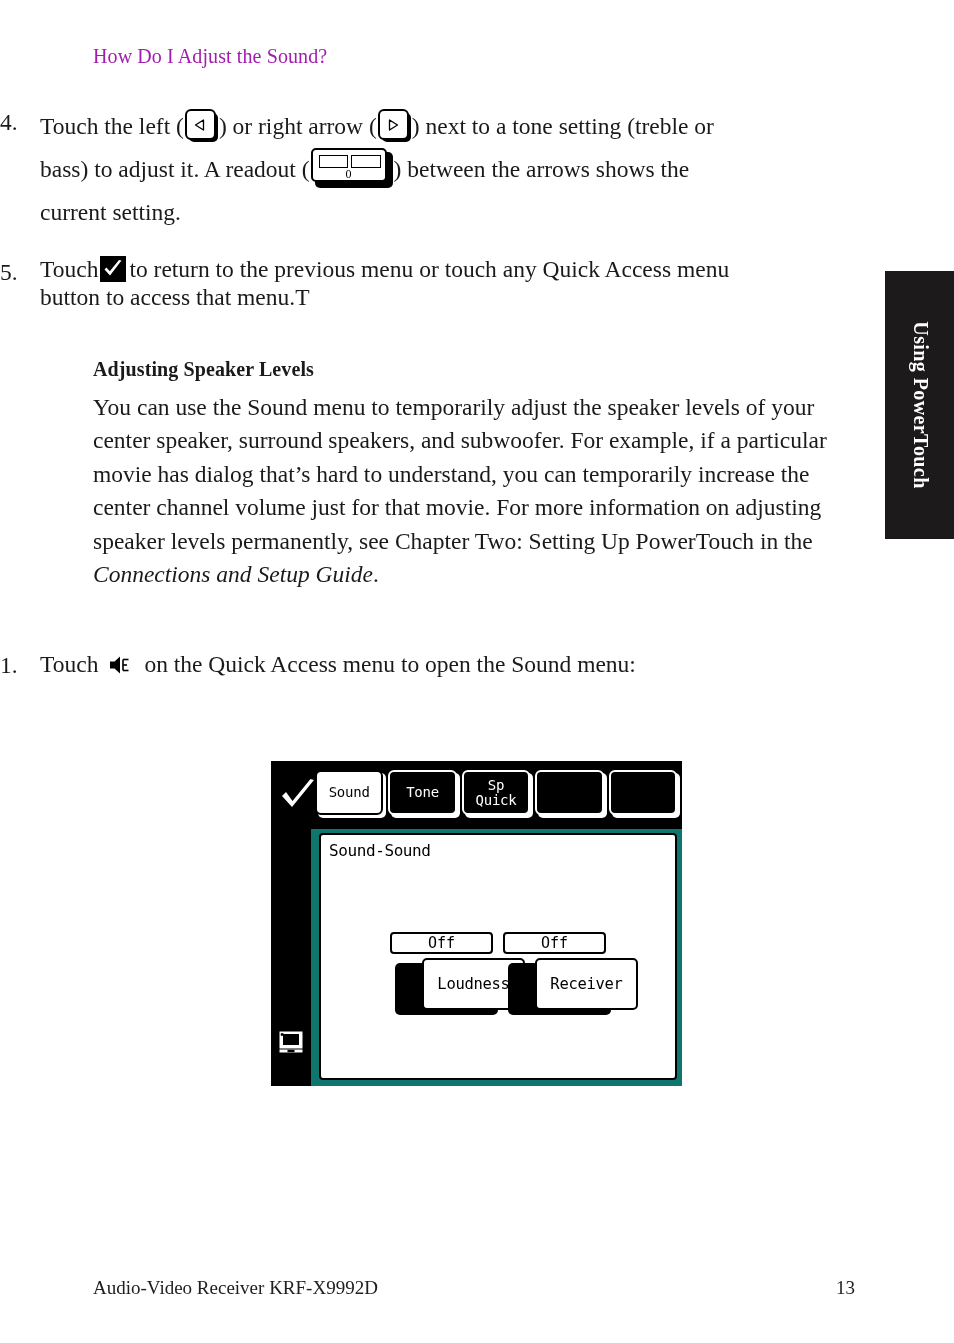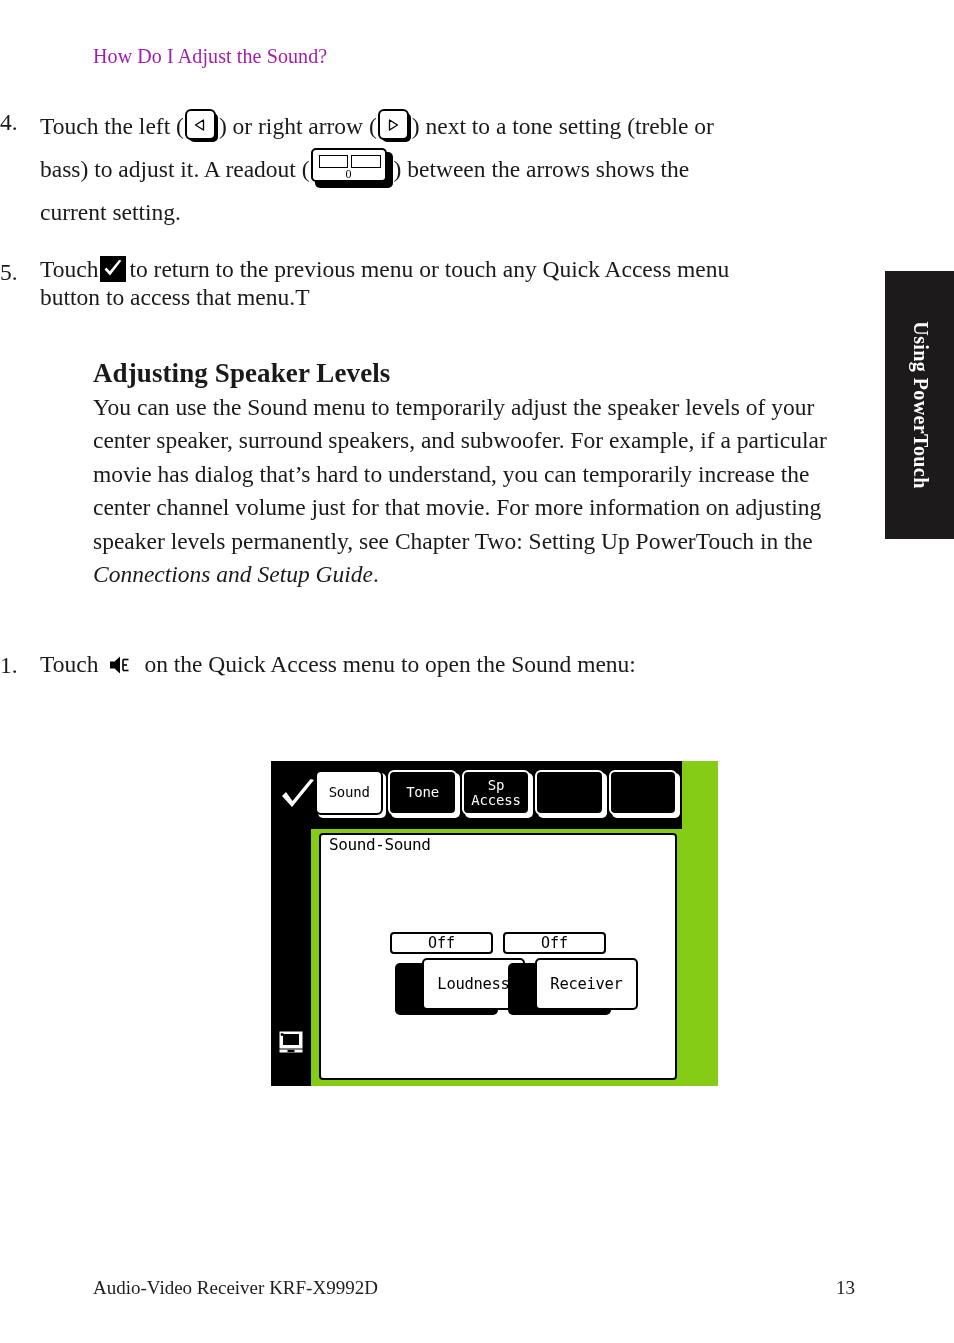--- a/index.html
+++ b/index.html
@@ -78,21 +78,21 @@
 
   
   #item5 { left: 0; top: 255px; width: 768px; }
   #item5 .num-body { line-height: 28px; }
 
   
   .section-heading {
     position: absolute;
     left: 93px;
     top: 358px;
-    font-size: 27px;
+    font-size: 20px;
     font-weight: bold;
     letter-spacing: 0.1px;
   }
 
   
   .body-para {
     position: absolute;
     left: 93px;
     top: 391px;
     width: 765px;
@@ -211,22 +211,21 @@
   }
   .speaker-glyph svg { display: block; }
 
   
   .device {
     position: absolute;
     left: 271px;
     top: 761px;
     width: 411px;
     height: 325px;
-    background: #84cc16;
-    padding-left: 36px;
+    background: #0f766e;
   }
   
   .device-chrome-top {
     position: absolute;
     left: 0; top: 0;
     width: 411px; height: 68px;
     background: #000000;
   }
   .device-chrome-left {
     position: absolute;
@@ -300,21 +299,21 @@
     height: 247px;
     box-sizing: border-box;
     background: #ffffff;
     border: 2.4px solid #000000;
     border-radius: 4px;
     z-index: 2;
   }
   .panel-title {
     position: absolute;
     left: 8px;
-    top: 0;
+    top: 6px;
     font-family: "DejaVu Sans Mono", "Liberation Mono", monospace;
     font-size: 16px;
     color: #000000;
     letter-spacing: -0.4px;
   }
 
   .panel-controls {
     position: absolute;
     left: 50%;
     transform: translateX(-50%);
@@ -460,21 +459,21 @@
         <span class="tab-shadow"></span>
         <span class="tab-face">Sound</span>
       </div>
       <div class="dev-tab">
         <span class="tab-shadow"></span>
         <span class="tab-face">Tone</span>
       </div>
       <div class="dev-tab">
         <span class="tab-shadow"></span>
         <span class="tab-face">Sp
-Access</span>
+Quick</span>
       </div>
       <div class="dev-tab">
         <span class="tab-shadow"></span>
         <span class="tab-face"></span>
       </div>
       <div class="dev-tab">
         <span class="tab-shadow"></span>
         <span class="tab-face"></span>
       </div>
     </div>

